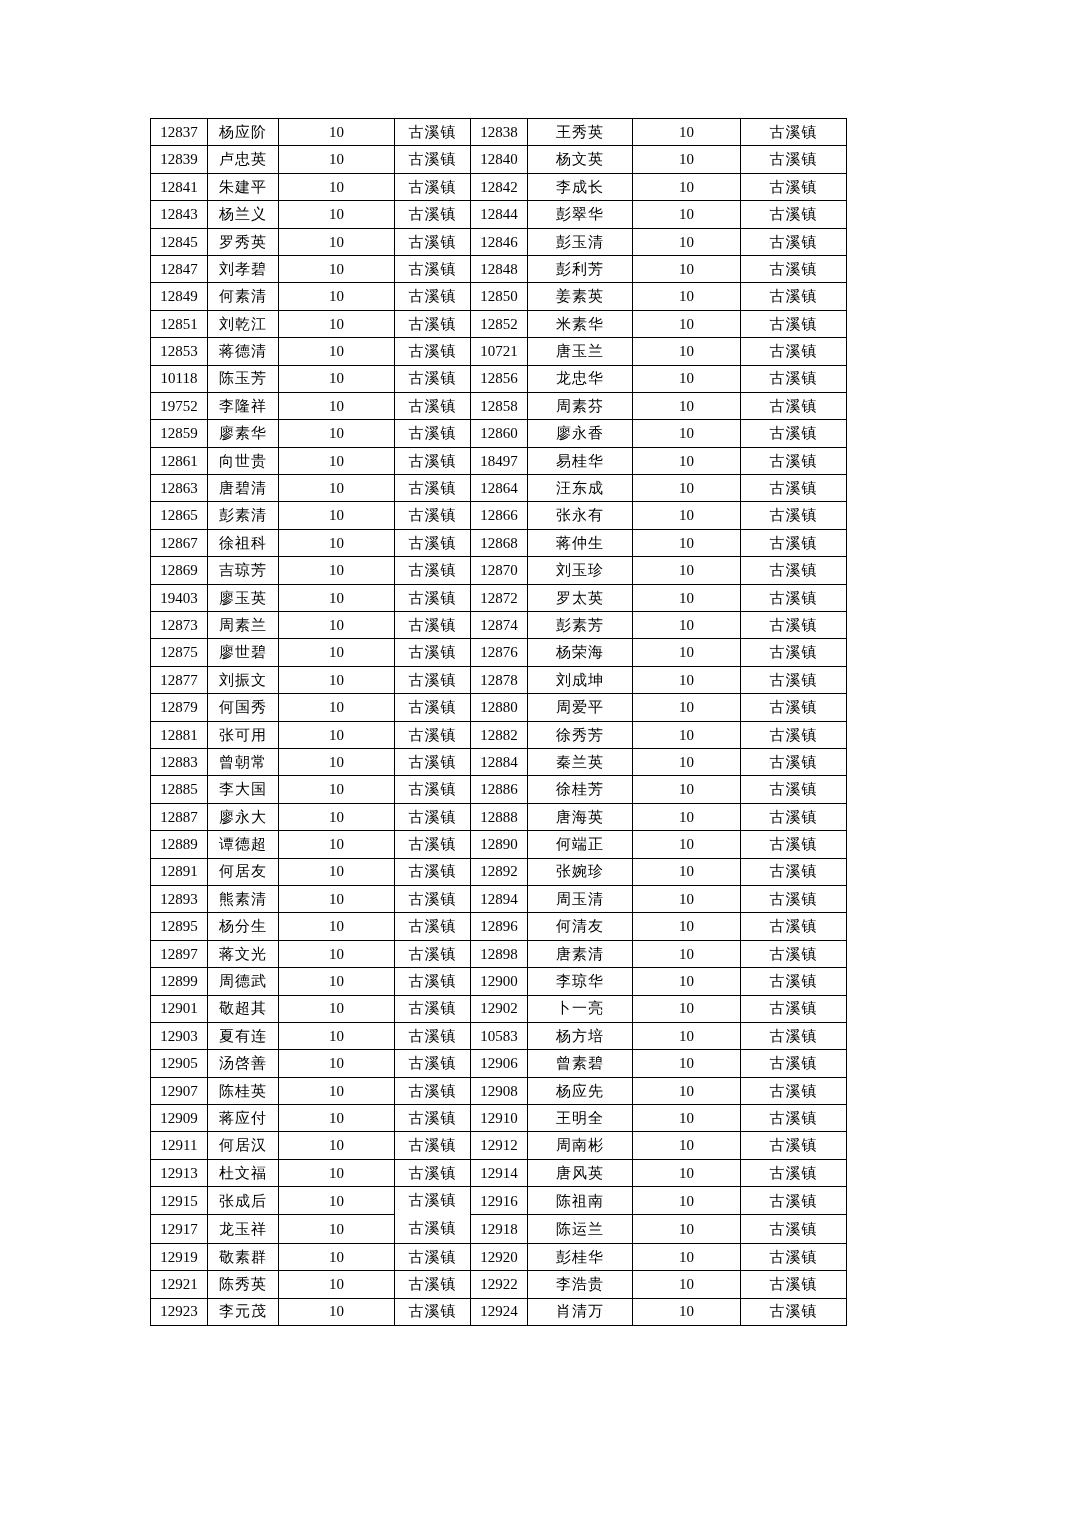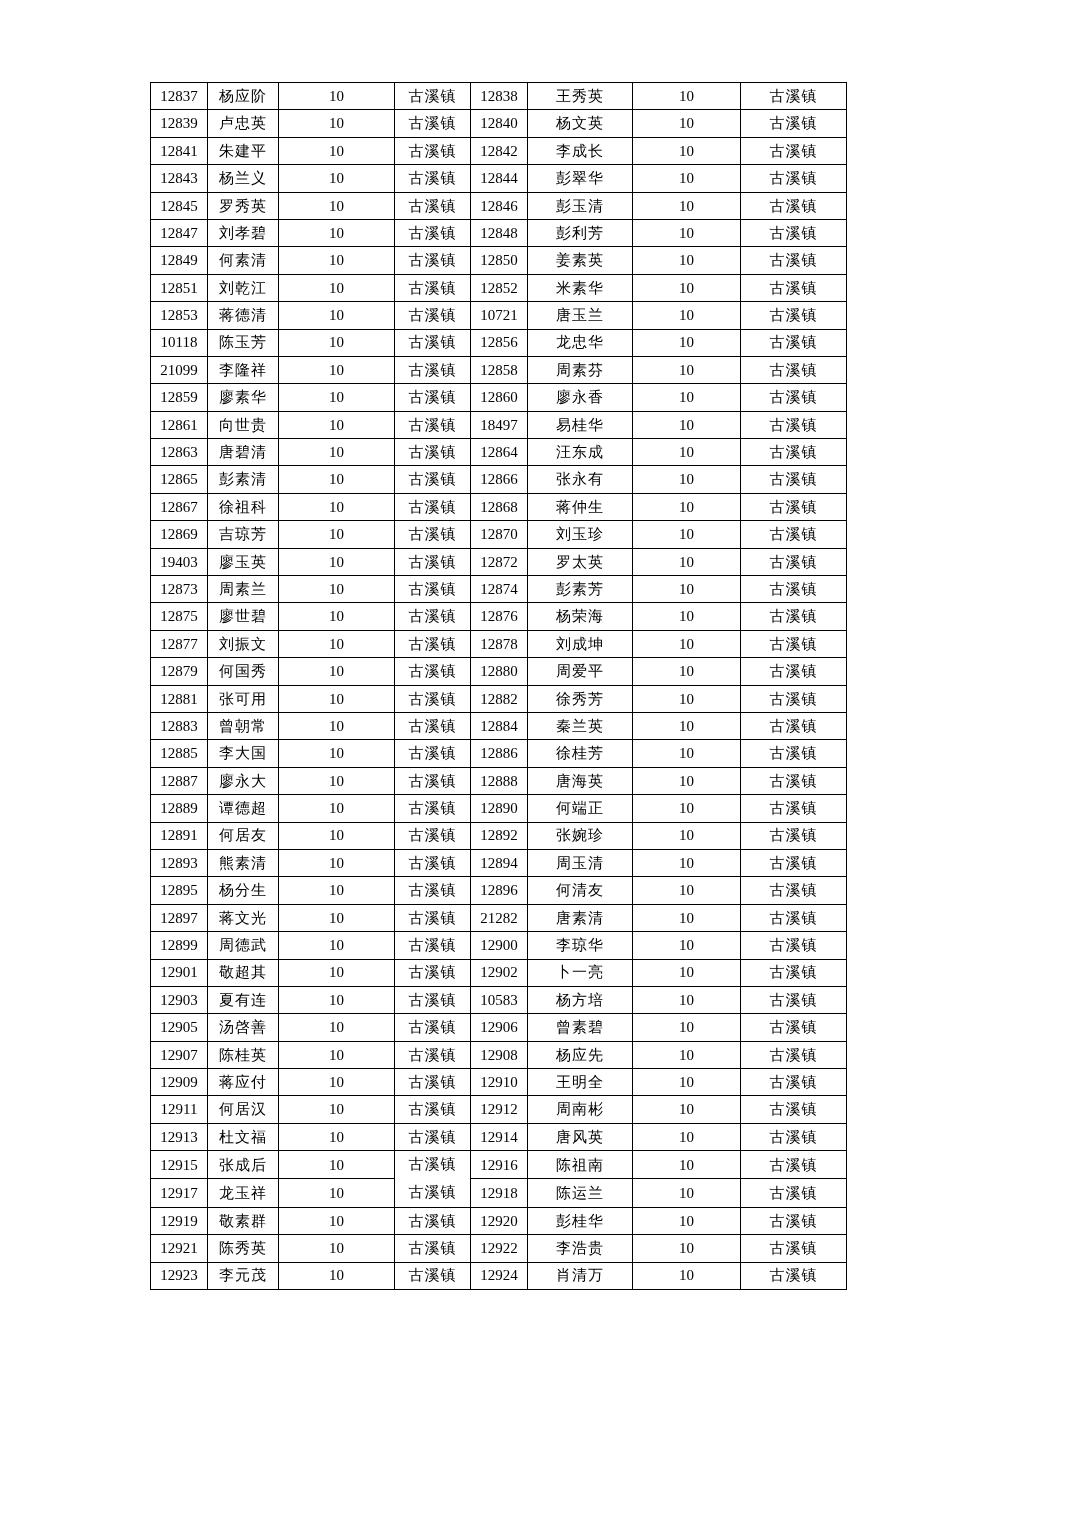--- a/index.html
+++ b/index.html
@@ -8,21 +8,21 @@
     padding: 0;
     background: #ffffff;
     width: 1075px;
     height: 1519px;
     font-family: "Liberation Serif", "DejaVu Serif", serif;
     color: #000000;
   }
   .page {
     width: 997px;
     height: 1519px;
-    padding-top: 82px;
+    padding-top: 118px;
     display: flex;
     justify-content: center;
     align-items: flex-start;
     overflow: hidden;
   }
   table.records {
     border-collapse: collapse;
     table-layout: fixed;
     width: 696px;
   }
@@ -156,21 +156,21 @@
           <td data-name="id-cell">10118</td>
           <td data-name="name-cell">陈玉芳</td>
           <td data-name="amount-cell">10</td>
           <td data-name="town-cell">古溪镇</td>
           <td data-name="id-cell">12856</td>
           <td data-name="name-cell">龙忠华</td>
           <td data-name="amount-cell">10</td>
           <td data-name="town-cell">古溪镇</td>
         </tr>
         <tr data-name="table-row">
-          <td data-name="id-cell">21099</td>
+          <td data-name="id-cell">19752</td>
           <td data-name="name-cell">李隆祥</td>
           <td data-name="amount-cell">10</td>
           <td data-name="town-cell">古溪镇</td>
           <td data-name="id-cell">12858</td>
           <td data-name="name-cell">周素芬</td>
           <td data-name="amount-cell">10</td>
           <td data-name="town-cell">古溪镇</td>
         </tr>
         <tr data-name="table-row">
           <td data-name="id-cell">12859</td>
@@ -360,21 +360,21 @@
           <td data-name="id-cell">12896</td>
           <td data-name="name-cell">何清友</td>
           <td data-name="amount-cell">10</td>
           <td data-name="town-cell">古溪镇</td>
         </tr>
         <tr data-name="table-row">
           <td data-name="id-cell">12897</td>
           <td data-name="name-cell">蒋文光</td>
           <td data-name="amount-cell">10</td>
           <td data-name="town-cell">古溪镇</td>
-          <td data-name="id-cell">21282</td>
+          <td data-name="id-cell">12898</td>
           <td data-name="name-cell">唐素清</td>
           <td data-name="amount-cell">10</td>
           <td data-name="town-cell">古溪镇</td>
         </tr>
         <tr data-name="table-row">
           <td data-name="id-cell">12899</td>
           <td data-name="name-cell">周德武</td>
           <td data-name="amount-cell">10</td>
           <td data-name="town-cell">古溪镇</td>
           <td data-name="id-cell">12900</td>

